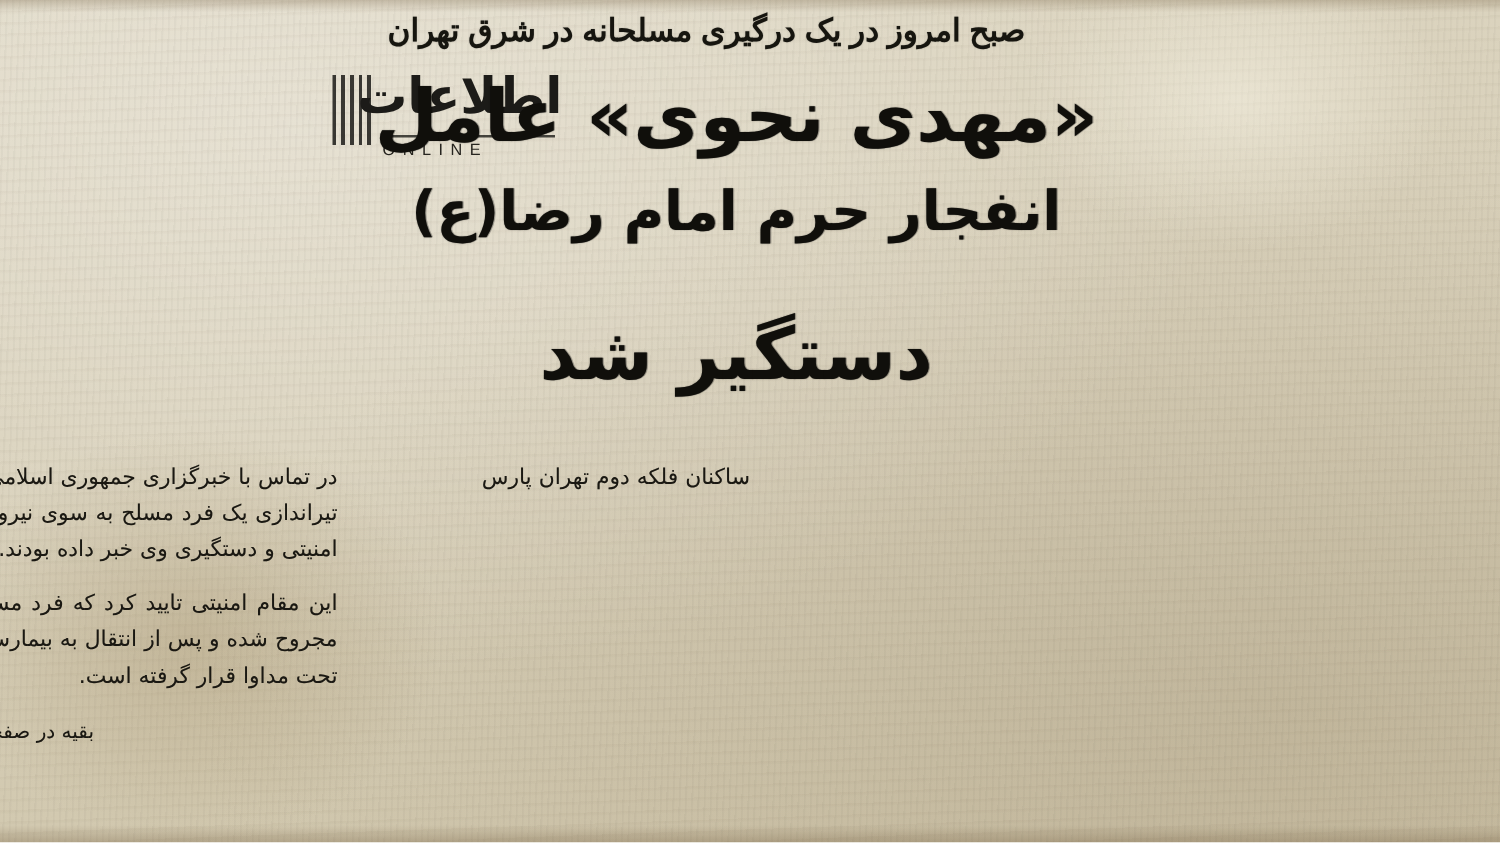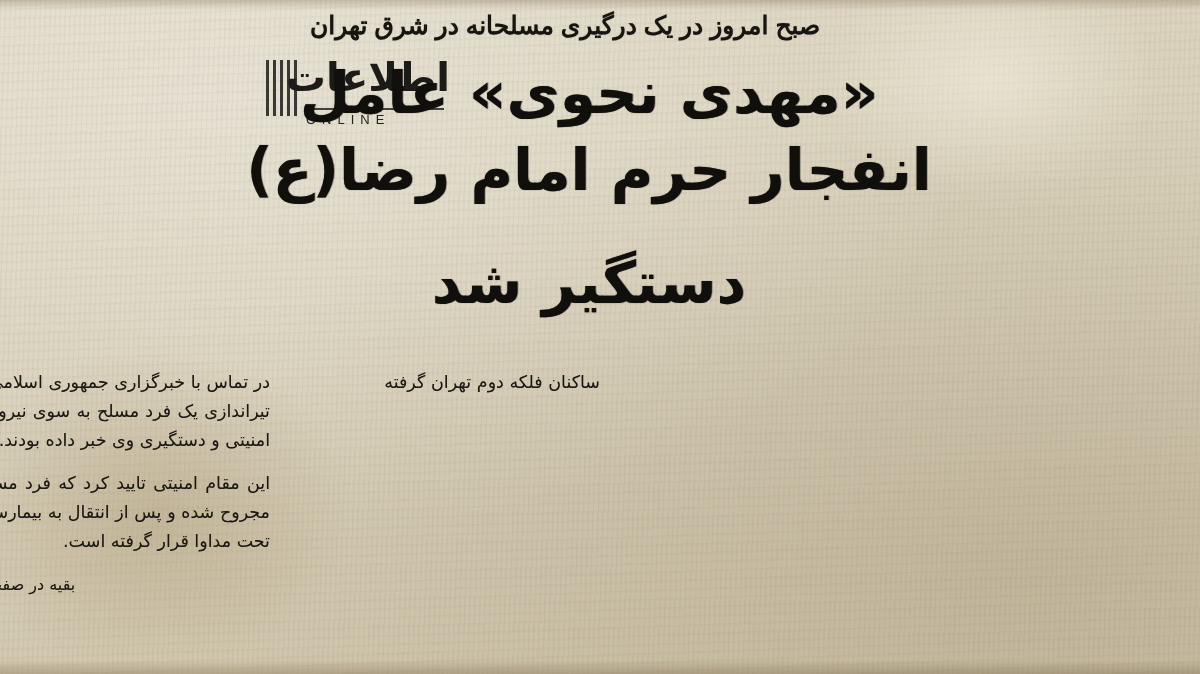--- a/index.html
+++ b/index.html
@@ -168,21 +168,21 @@
     font-weight: bold;
   }
   .headline .line {
     display: block;
     white-space: nowrap;
     text-shadow:
        0 0 1px rgba(0,0,0,0.55),
        1px 0 0 rgba(0,0,0,0.25);
   }
   .headline .l1 { font-size: 58px; line-height: 74px; letter-spacing: -1px; }
-  .headline .l2 { font-size: 58px; line-height: 80px; letter-spacing: -1px; }
+  .headline .l2 { font-size: 44px; line-height: 80px; letter-spacing: -1px; }
   .headline .l3 { font-size: 58px; line-height: 82px; letter-spacing: -1px; margin-top: 32px; }
 
   
   .columns {
     position: absolute;
     right: 600px;
     top: 368px;
     width: 340px;
     direction: rtl;
   }
@@ -233,21 +233,21 @@
 
     <div class="headline">
       <span class="line l1">«مهدی نحوی» عامل</span>
       <span class="line l2">انفجار حرم امام رضا(ع)</span>
       <span class="line l3">دستگیر شد</span>
     </div>
 
     <div class="columns">
 
       <div class="col col-right">
-        <p>ساکنان فلکه دوم تهران گرفته</p>
+        <p>ساکنان فلکه دوم تهران پارس</p>
       </div>
 
       <div class="col col-left">
         <p>در تماس با خبرگزاری جمهوری اسلامی از تیراندازی یک فرد مسلح به سوی نیروهای امنیتی و دستگیری وی خبر داده بودند.</p>
         <p>این مقام امنیتی تایید کرد که فرد مسلح، مجروح شده و پس از انتقال به بیمارستان تحت مداوا قرار گرفته است.</p>
         <div class="jump">بقیه در صفحه ۲</div>
       </div>
 
     </div>
 

